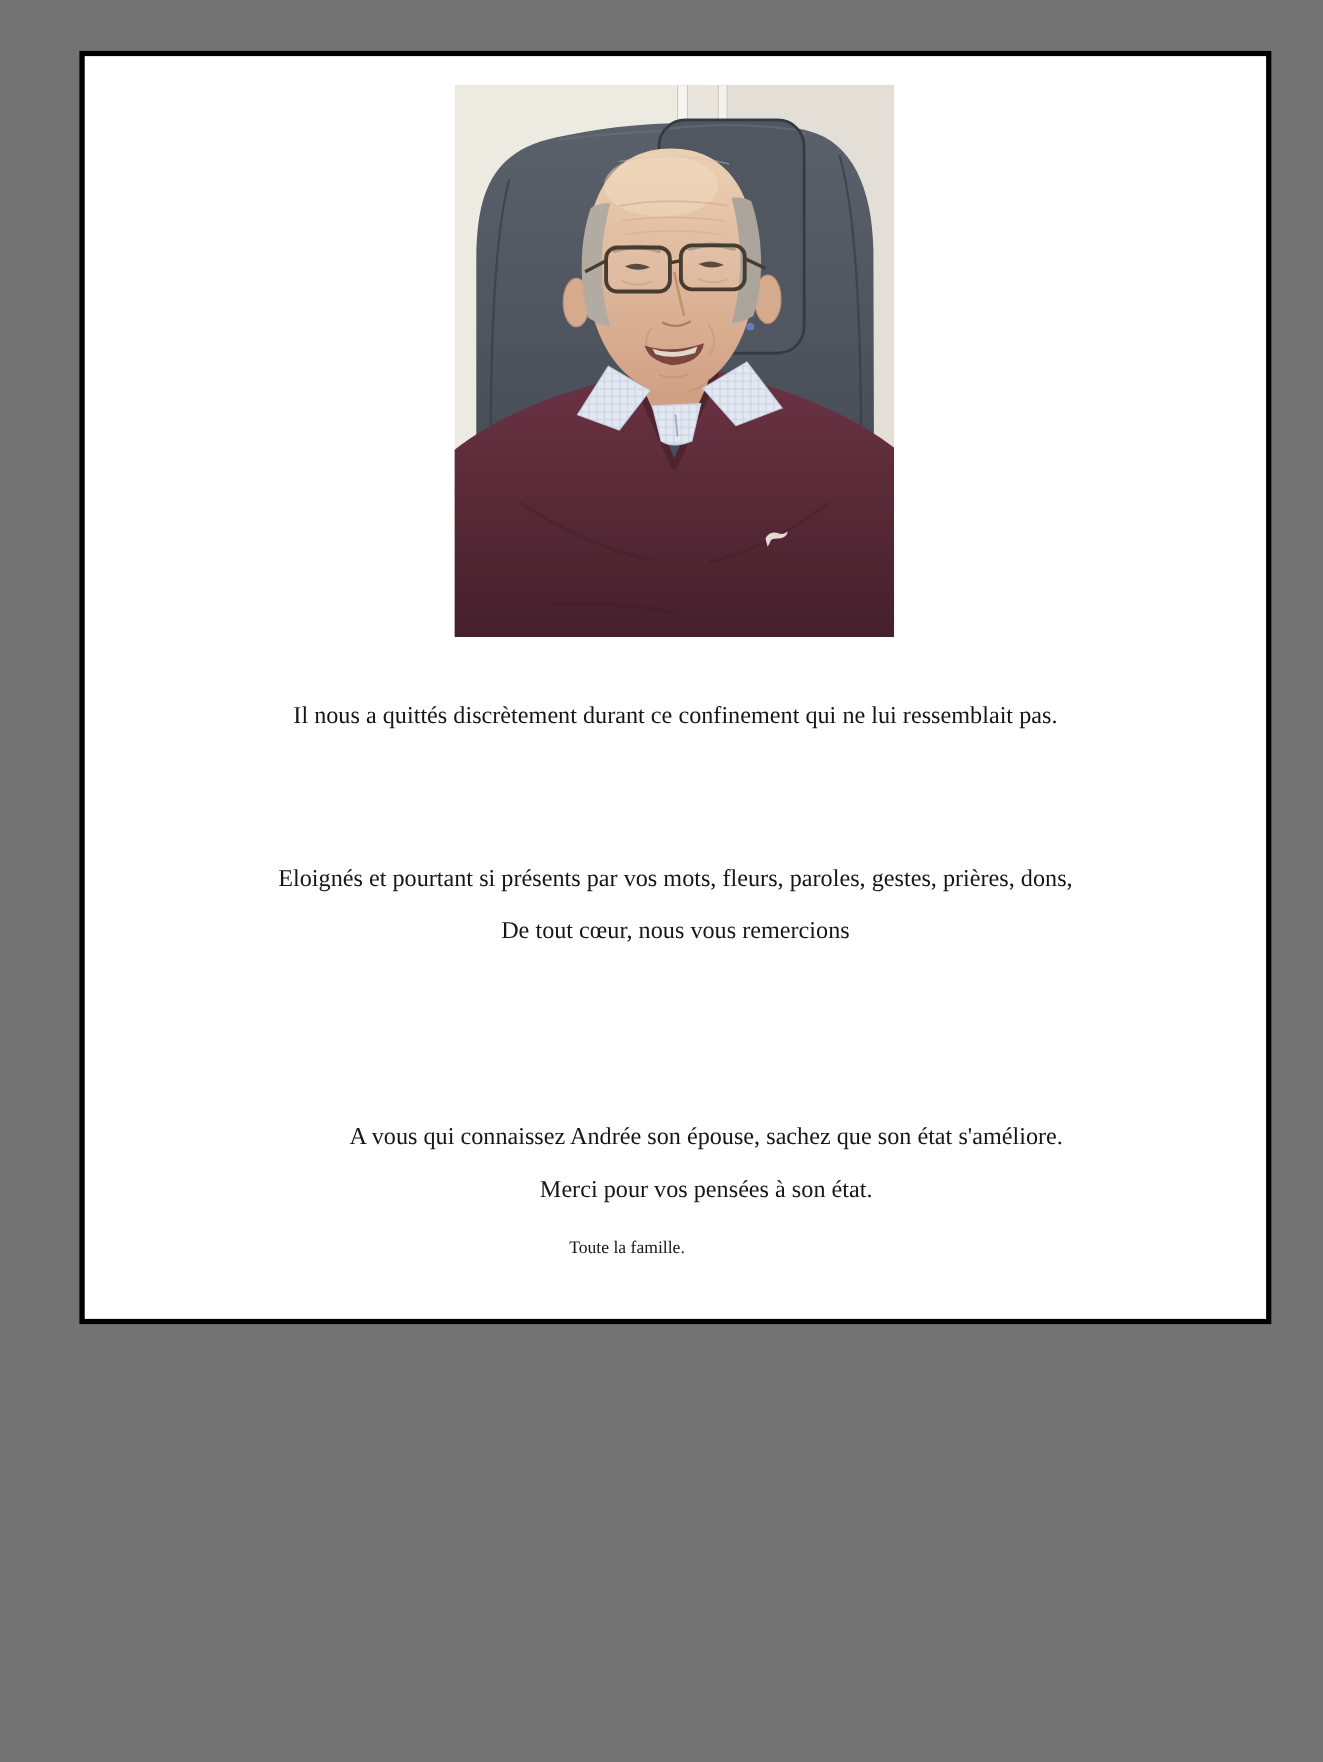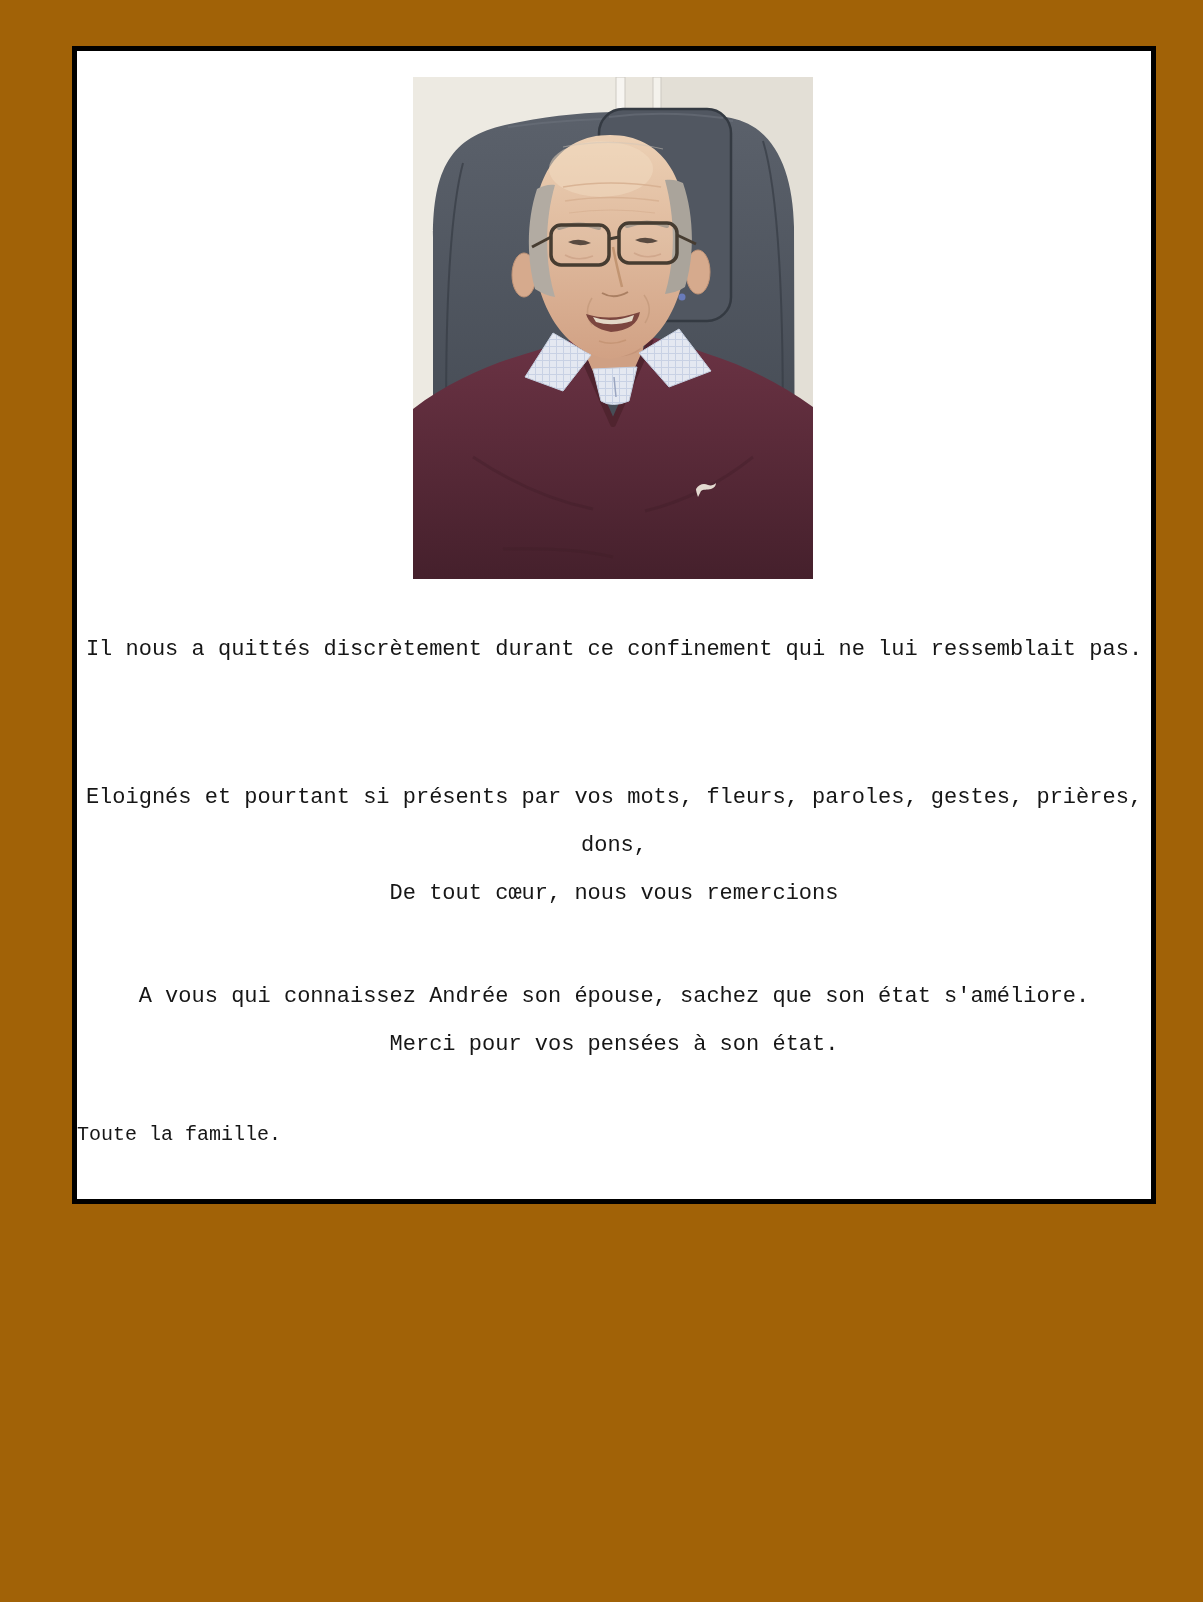--- a/index.html
+++ b/index.html
@@ -1,38 +1,38 @@
 <!DOCTYPE html>
 <html lang="fr"><head>
 <meta charset="utf-8">
 <style>
   html, body { margin:0; padding:0; background:#ffffff; }
   .page {
-    position:relative; width:1203px; height:1602px; background:#a16207;
-    font-family:Liberation Mono, monospace; overflow:hidden;
+    position:relative; width:1203px; height:1602px; background:#737373;
+    font-family:Liberation Serif, serif; overflow:hidden;
   }
   .card {
     position:absolute; left:72px; top:46px; width:1084px; height:1158px;
     border:5px solid #000000; box-sizing:border-box; background:#ffffff;
   }
   .photo {
     position:absolute; left:336px; top:26px; width:400px; height:502px; overflow:hidden;
   }
   .photo svg { display:block; filter:blur(0.4px); }
   .para {
     position:absolute; left:0; width:100%; margin:0; text-align:center;
     font-size:22px; line-height:48px; color:#161616; font-weight:400;
   }
   .p1 { top:575px; }
   .p2 { top:723px;text-align:center; }
-  .p3 { top:922px; }
+  .p3 { top:958px;margin-left:28px; }
   .sig {
     position:absolute; left:0; width:100%; top:1060px; margin:0;
-    text-align:left; padding-right:88px; box-sizing:border-box;
-    font-size:20px; line-height:48px; color:#161616;
+    text-align:center; padding-right:88px; box-sizing:border-box;
+    font-size:16px; line-height:48px; color:#161616;
   }
   .line { display:block; }
 </style>
 </head>
 <body>
 
 <div class="page">
   <div class="card">
 
     <div class="photo">

